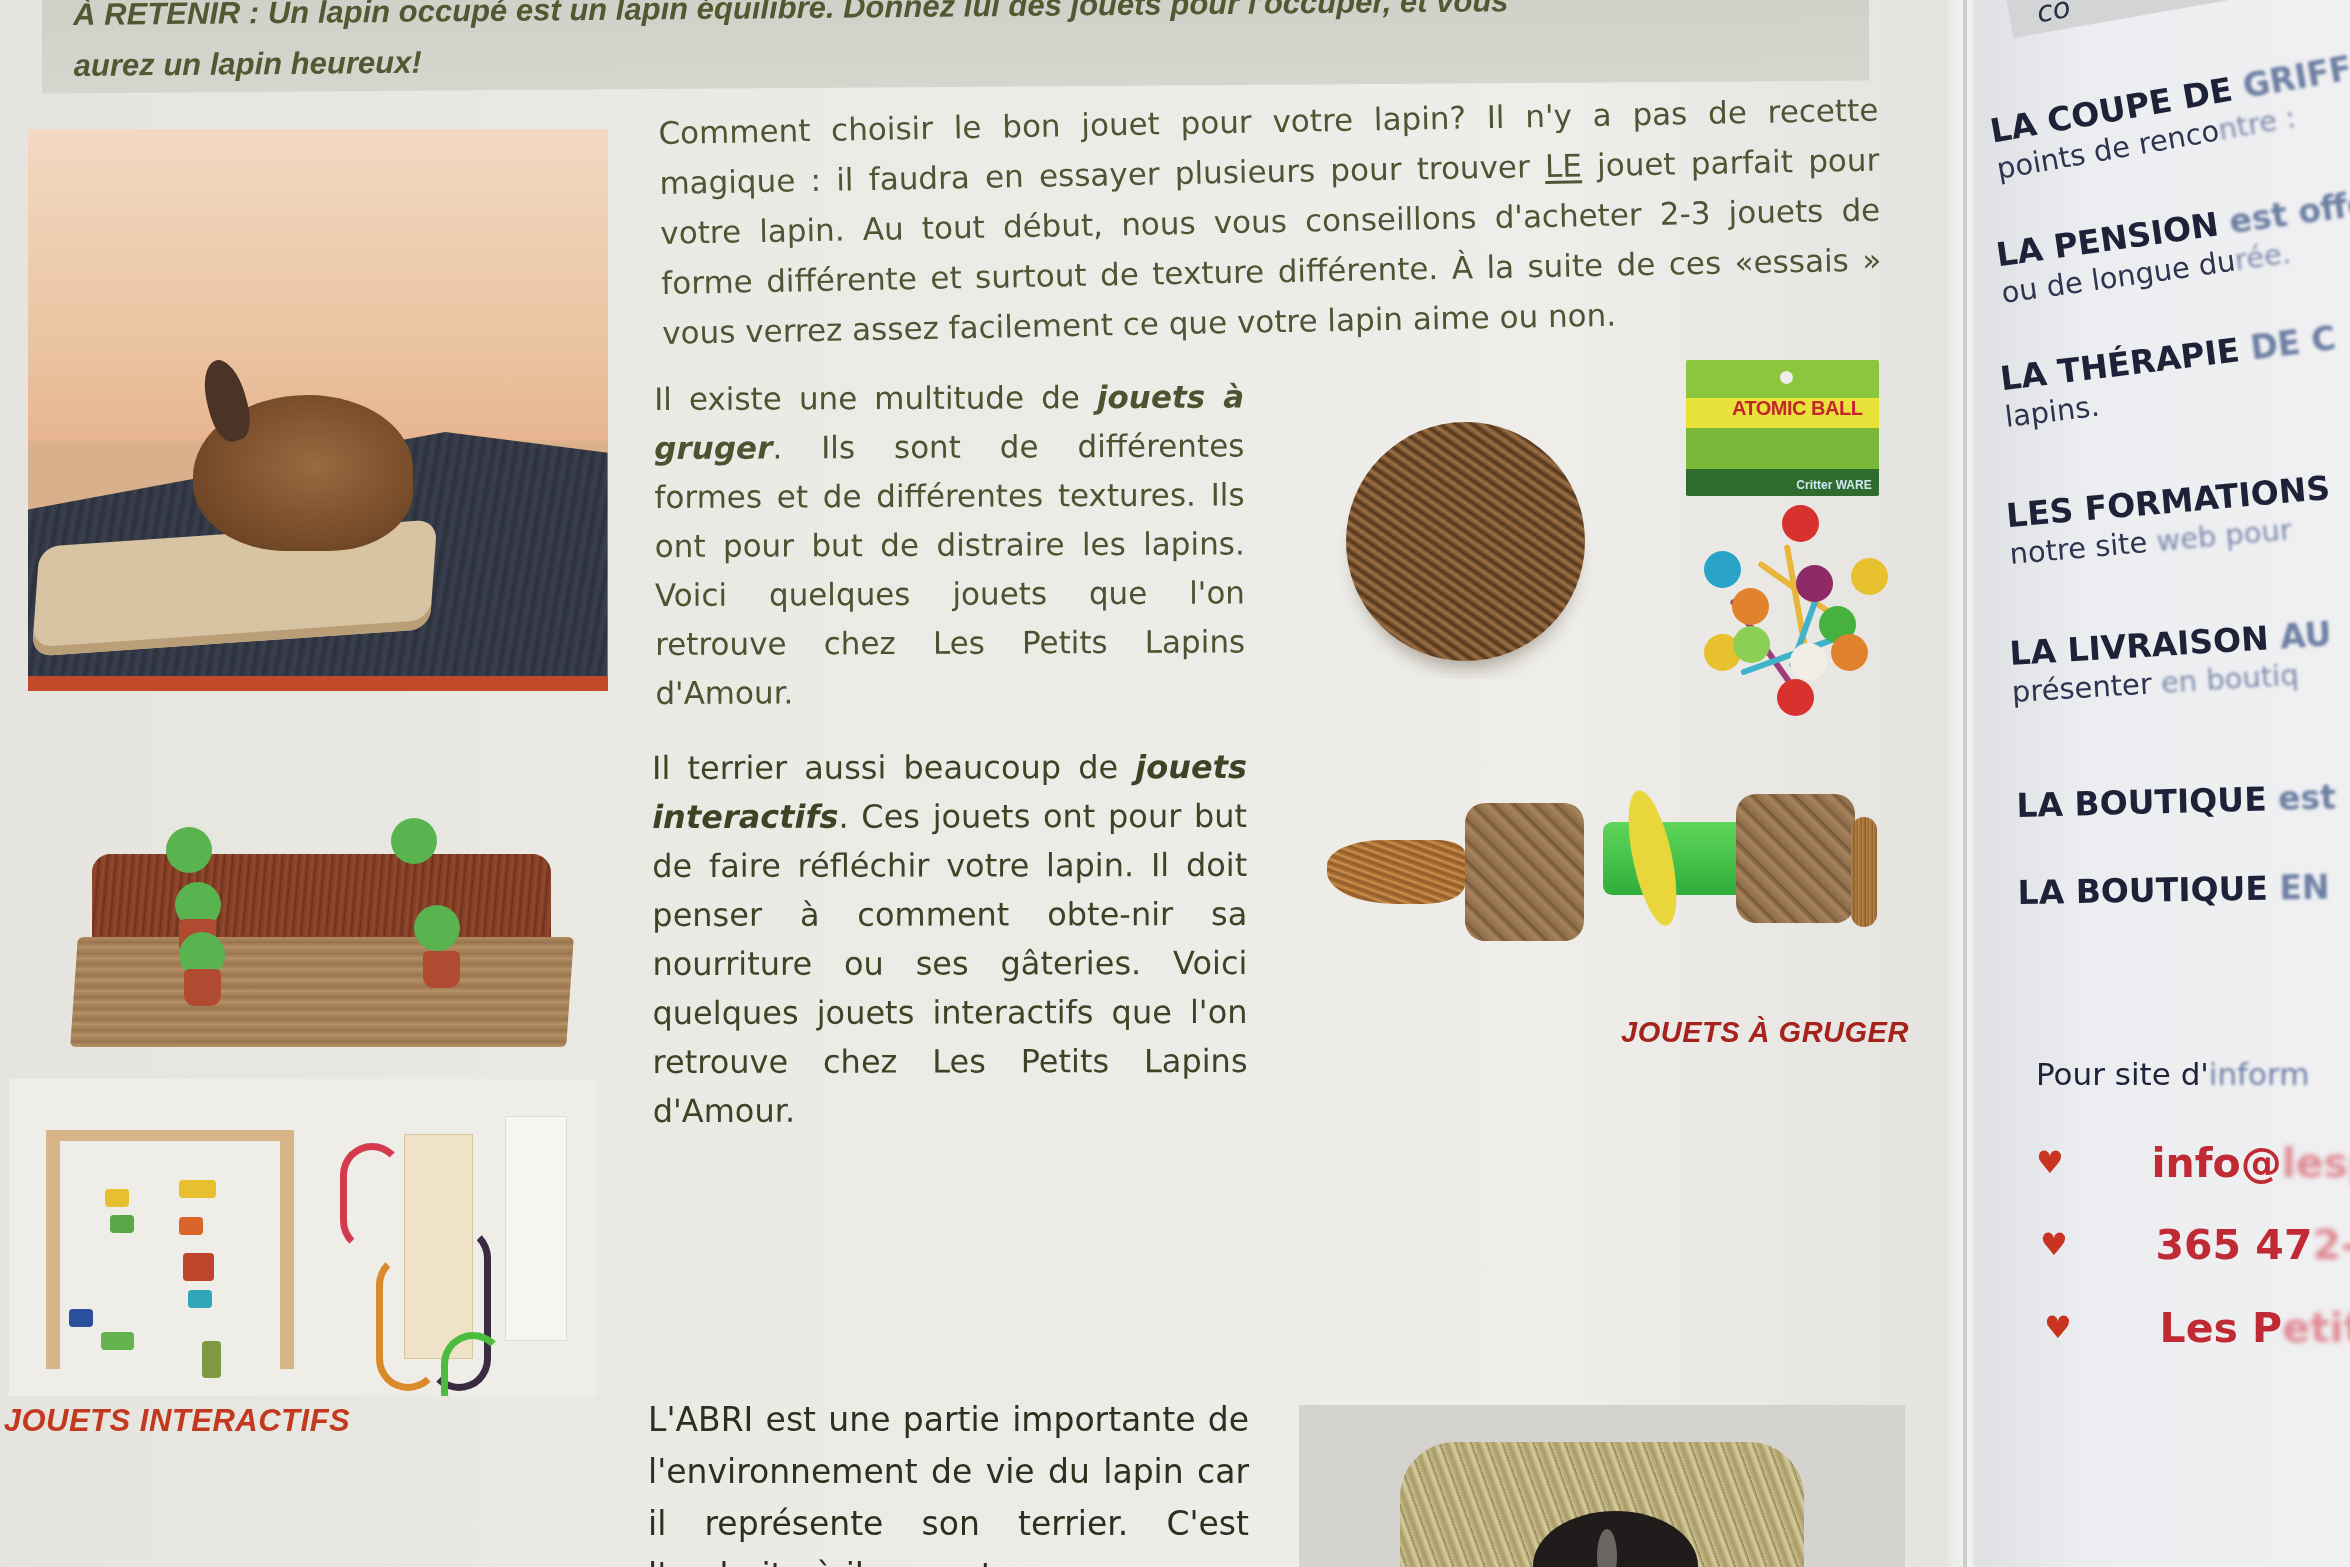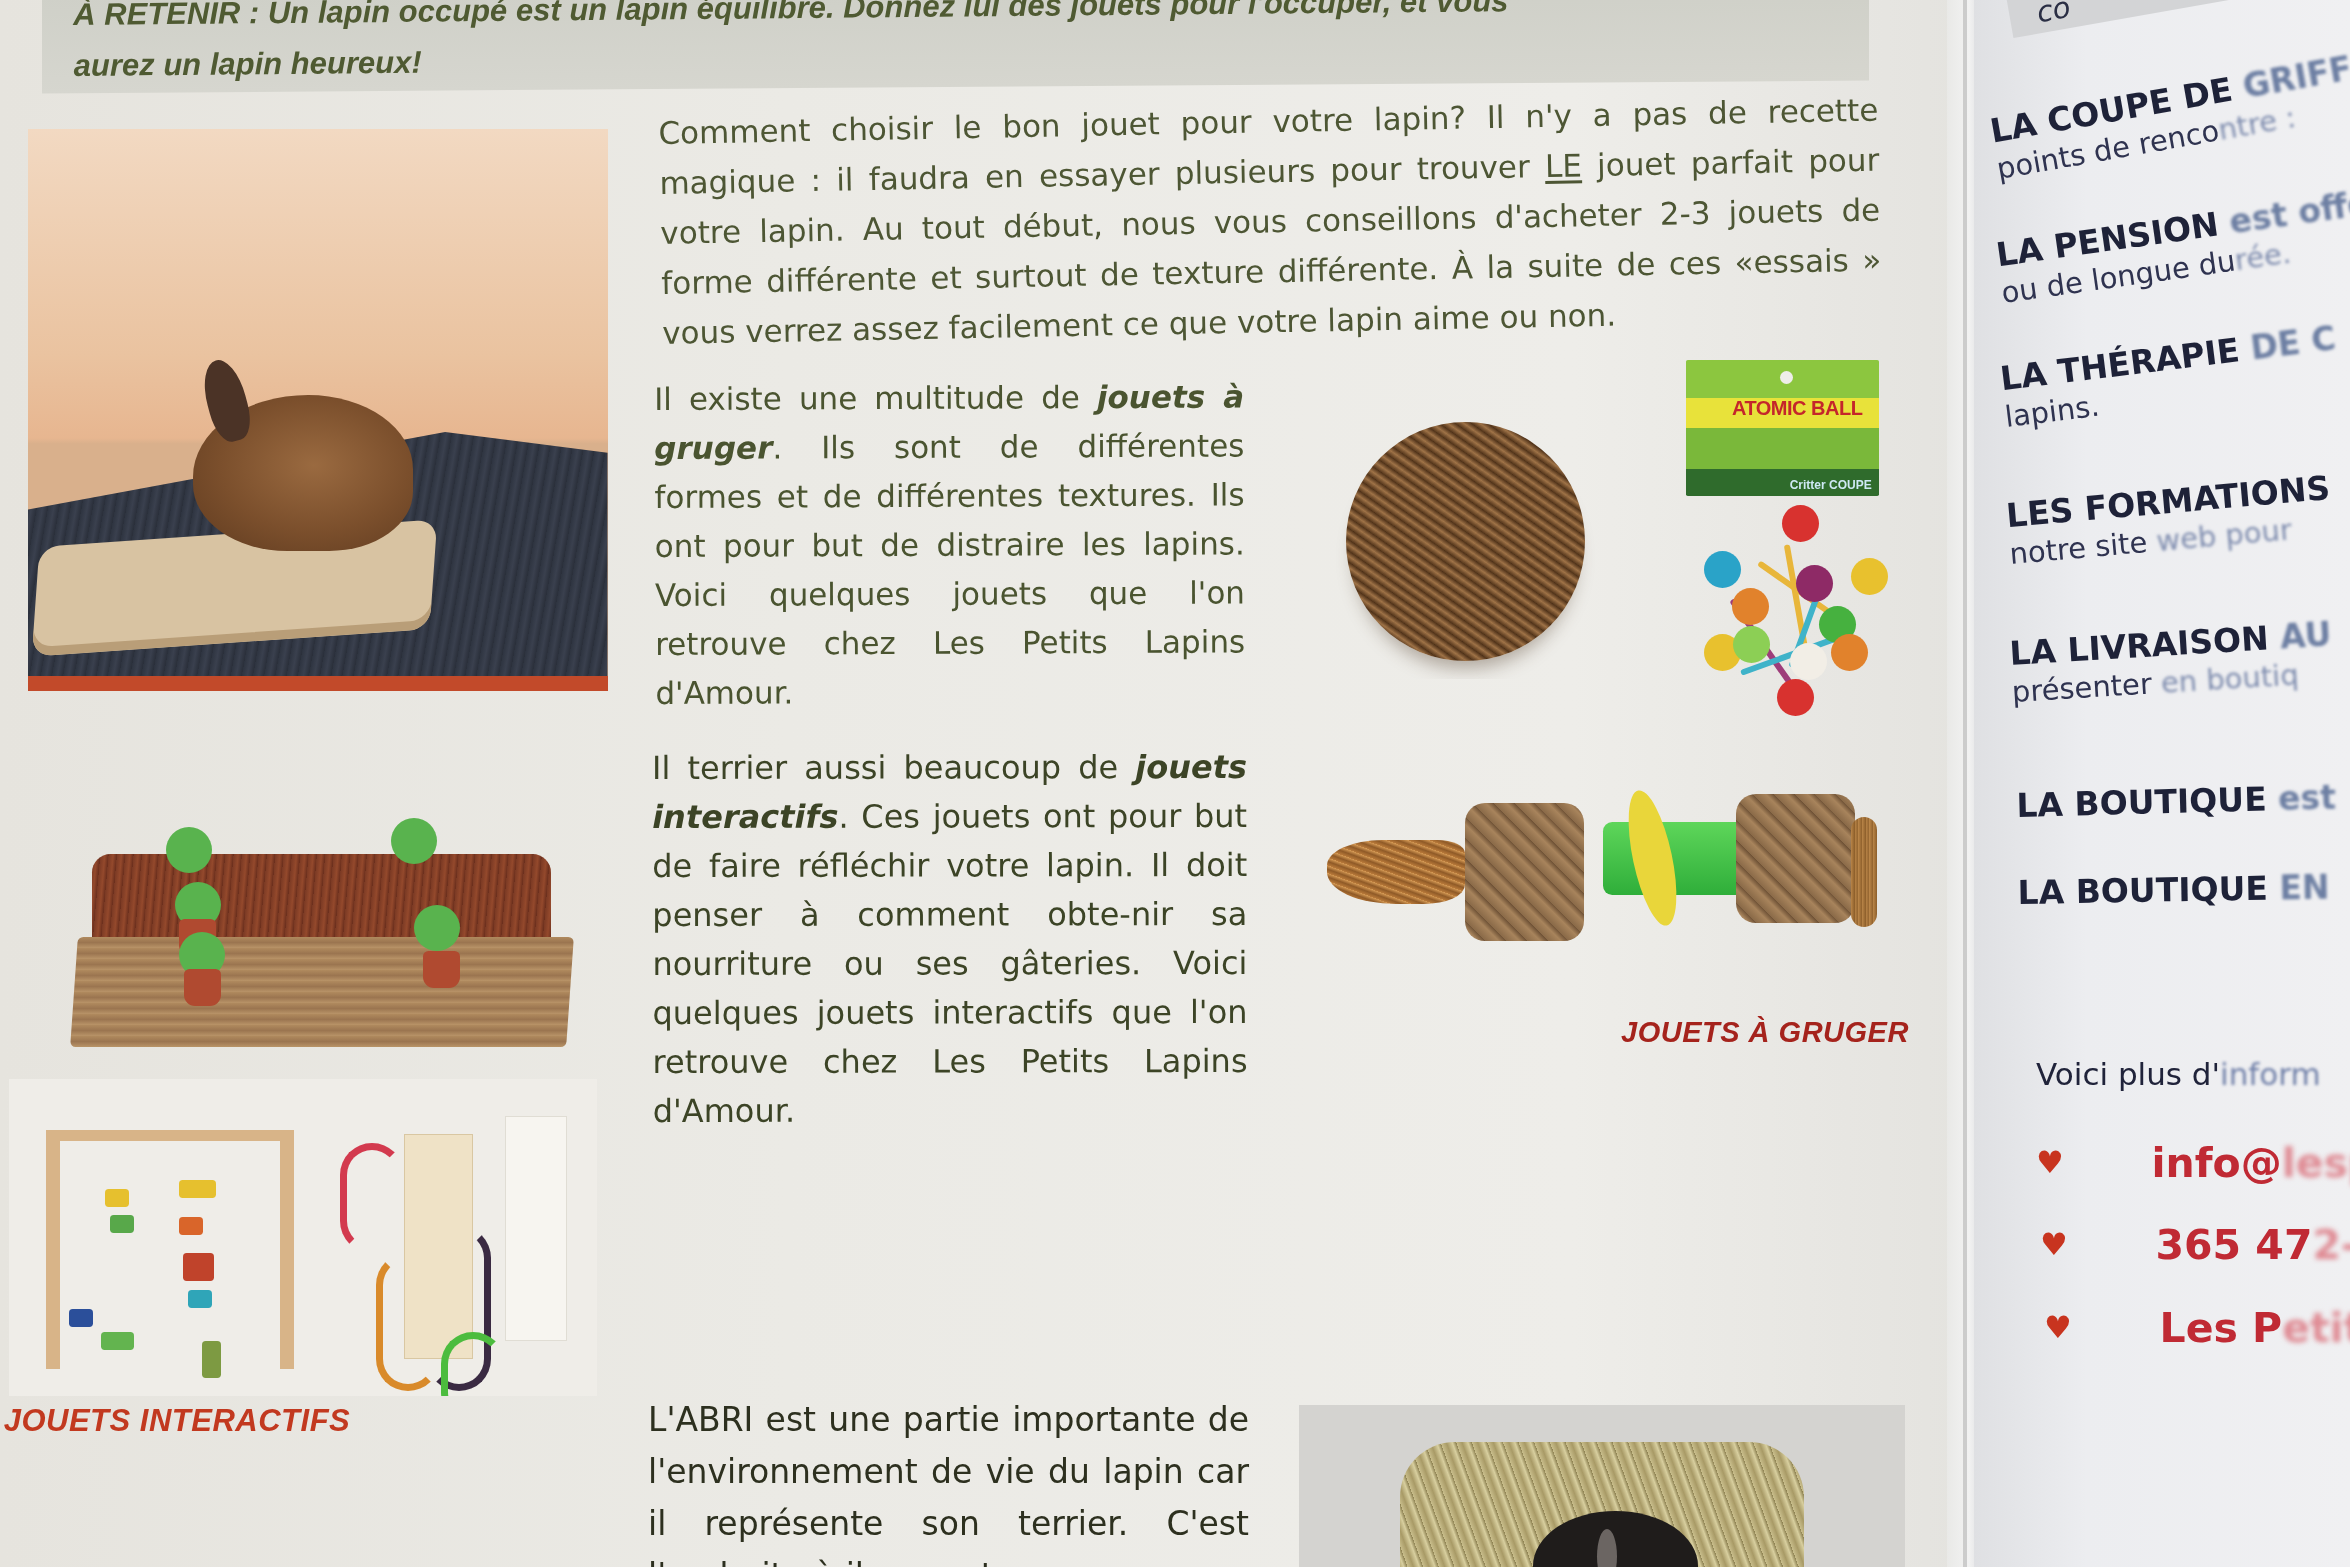--- a/index.html
+++ b/index.html
@@ -321,21 +321,21 @@
 
   <div class="caption cap-interactif">JOUETS INTERACTIFS</div>
 
   <div class="photo wicker-ball">
     <div class="ball"></div>
   </div>
 
   <div class="photo atomic-card">
     <div class="hole"></div>
     <div class="title">ATOMIC BALL</div>
-    <div class="brand">Critter COUPE</div>
+    <div class="brand">Critter WARE</div>
   </div>
 
   <div class="photo atomic-ball">
     <div class="stick" style="left:55px;top:55px;width:92px;background:#e8b63a;transform:rotate(35deg);"></div>
     <div class="stick" style="left:27.5px;top:92px;width:101px;background:#9e3d7a;transform:rotate(55deg);"></div>
     <div class="stick" style="left:83px;top:37px;width:110px;background:#e8b63a;transform:rotate(80deg);"></div>
     <div class="stick" style="left:119px;top:73px;width:92px;background:#3fb3c9;transform:rotate(110deg);"></div>
     <div class="stick" style="left:37px;top:165px;width:101px;background:#3fb3c9;transform:rotate(-20deg);"></div>
     <div class="node" style="left:78px;top:0px;background:#d8322f;"></div>
     <div class="node" style="left:0px;top:46px;background:#2aa3c8;"></div>
@@ -399,21 +399,21 @@
     </div>
     <div class="right-item" style="top:758px;left:16.5px;transform:rotate(-1.5deg);transform-origin:left bottom;">
       <div class="head"><span>LA BOUTIQUE </span><span class="blur">est</span></div>
     </div>
     <div class="right-item" style="top:845px;left:18.4px;transform:rotate(-1deg);transform-origin:left bottom;">
       <div class="head"><span>LA BOUTIQUE </span><span class="blur">EN</span></div>
     </div>
   </div>
 
   <div class="info-head">
-    <span>Voici plus d'</span><span class="blur">inform</span>
+    <span>Pour site d'</span><span class="blur">inform</span>
   </div>
 
   <div class="contact-row" style="top:1139px;">
     <span class="heart">♥</span><span class="value"><span>info@</span><span class="blur">lesp</span></span>
   </div>
   <div class="contact-row" style="top:1221px;left:66px;">
     <span class="heart">♥</span><span class="value"><span>365 47</span><span class="blur">2-0</span></span>
   </div>
   <div class="contact-row" style="top:1304px;left:70px;">
     <span class="heart">♥</span><span class="value"><span>Les P</span><span class="blur">etits</span></span>

